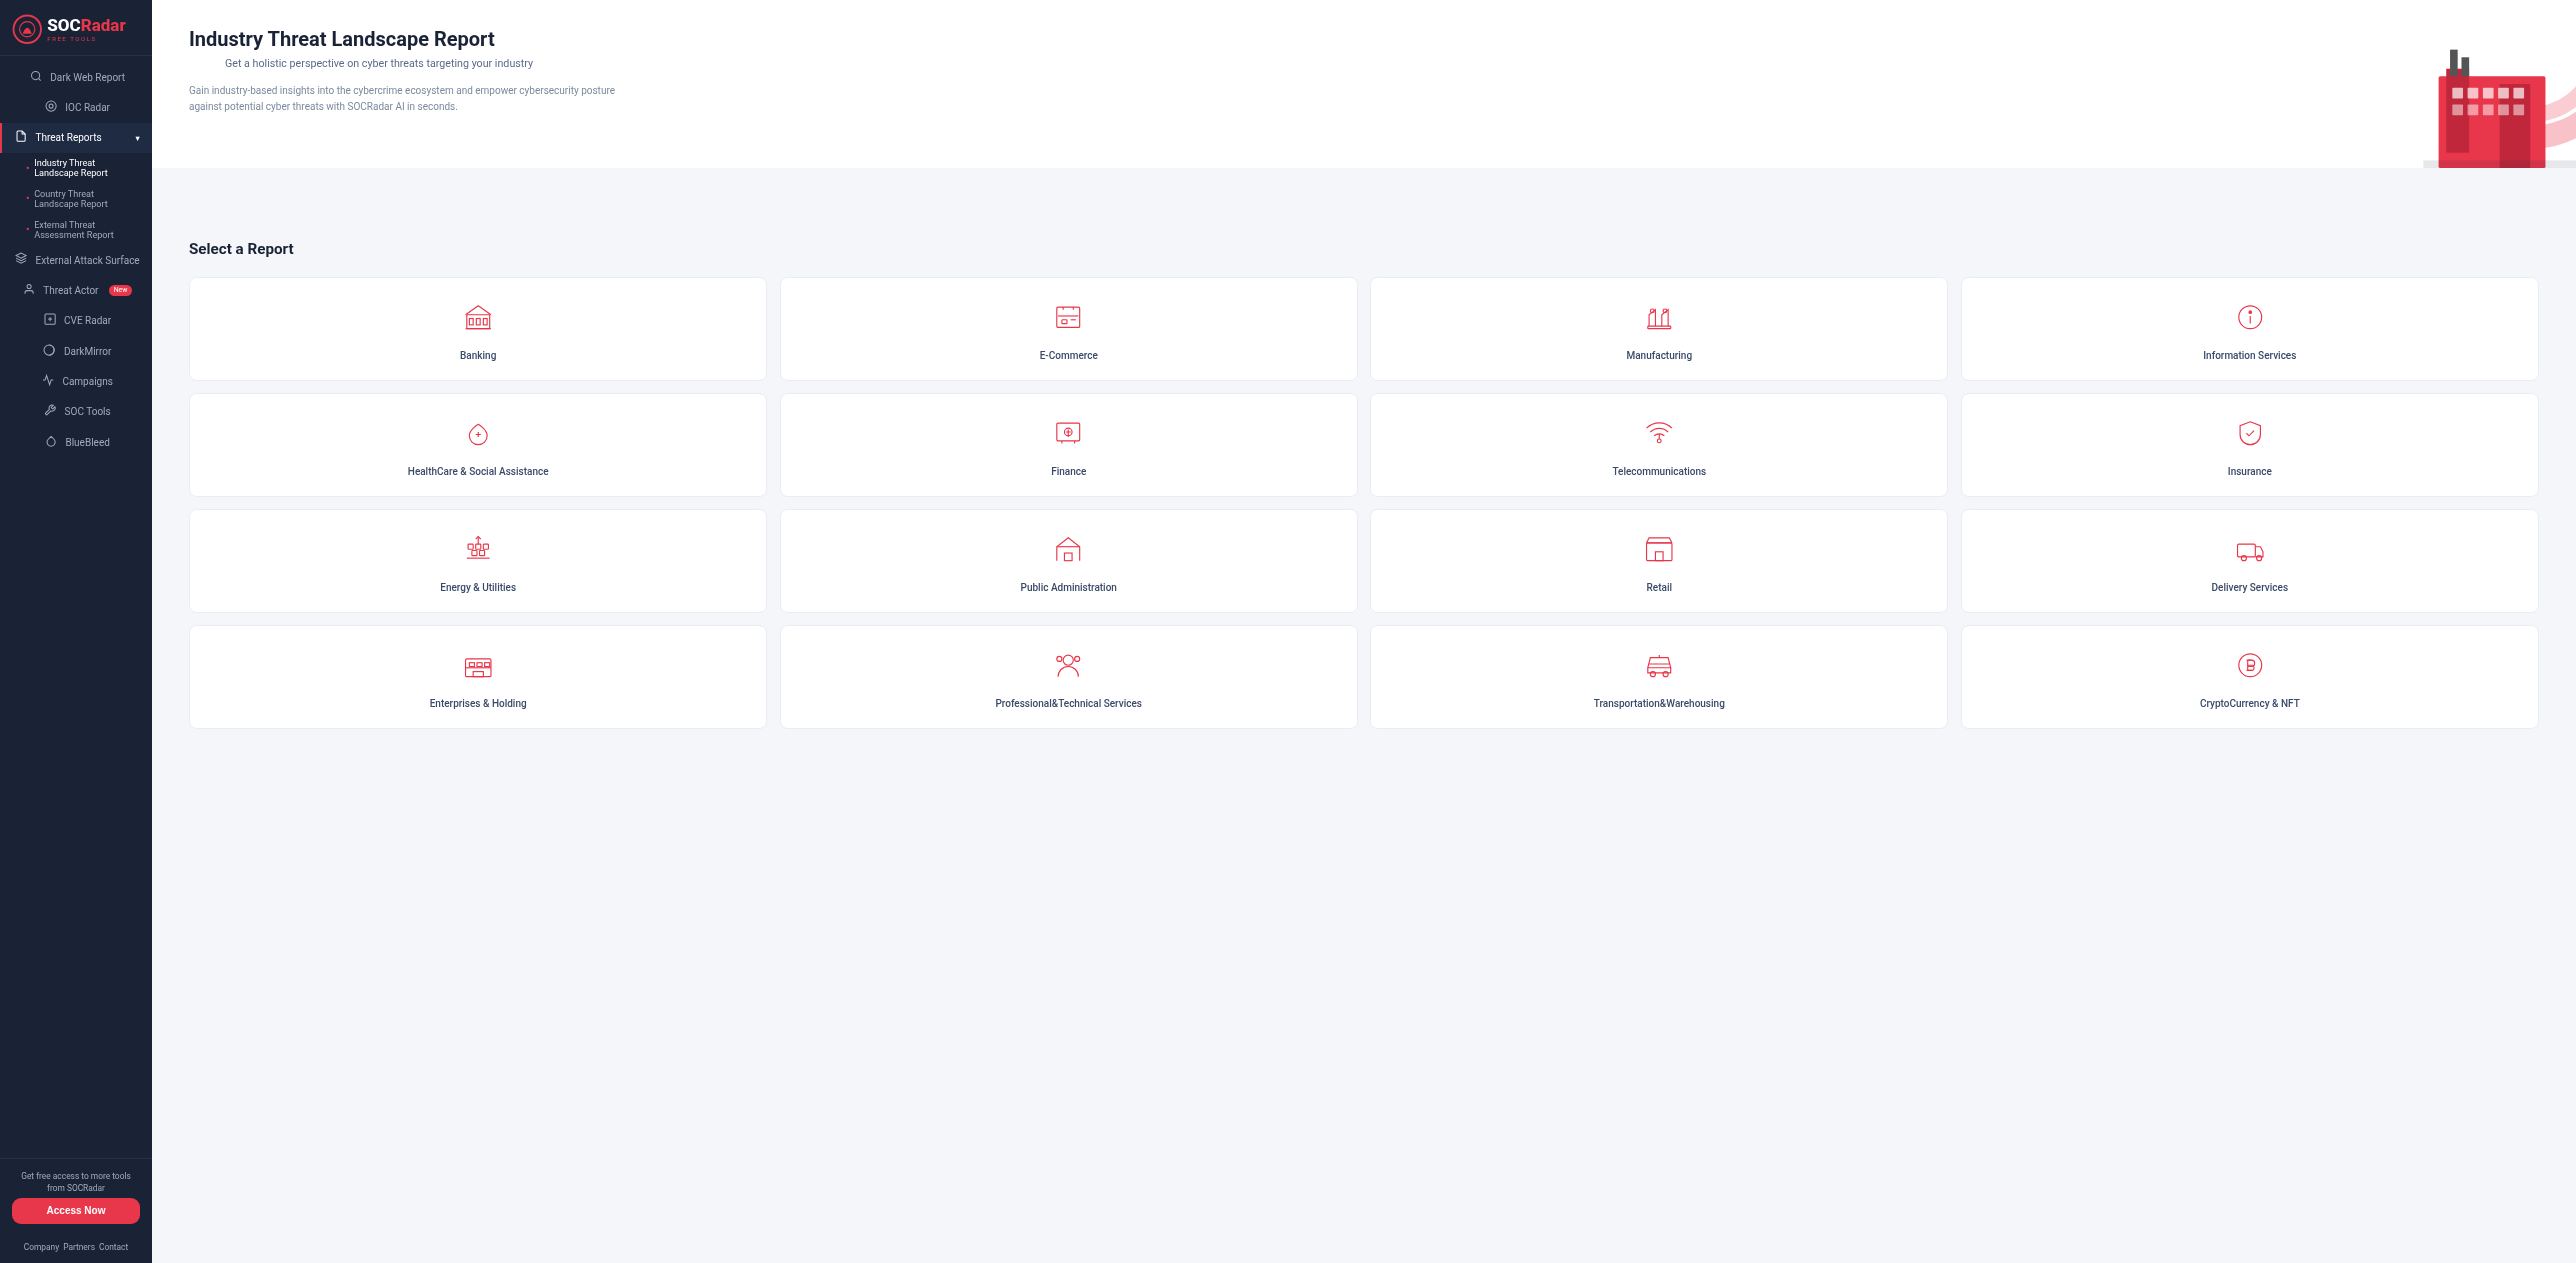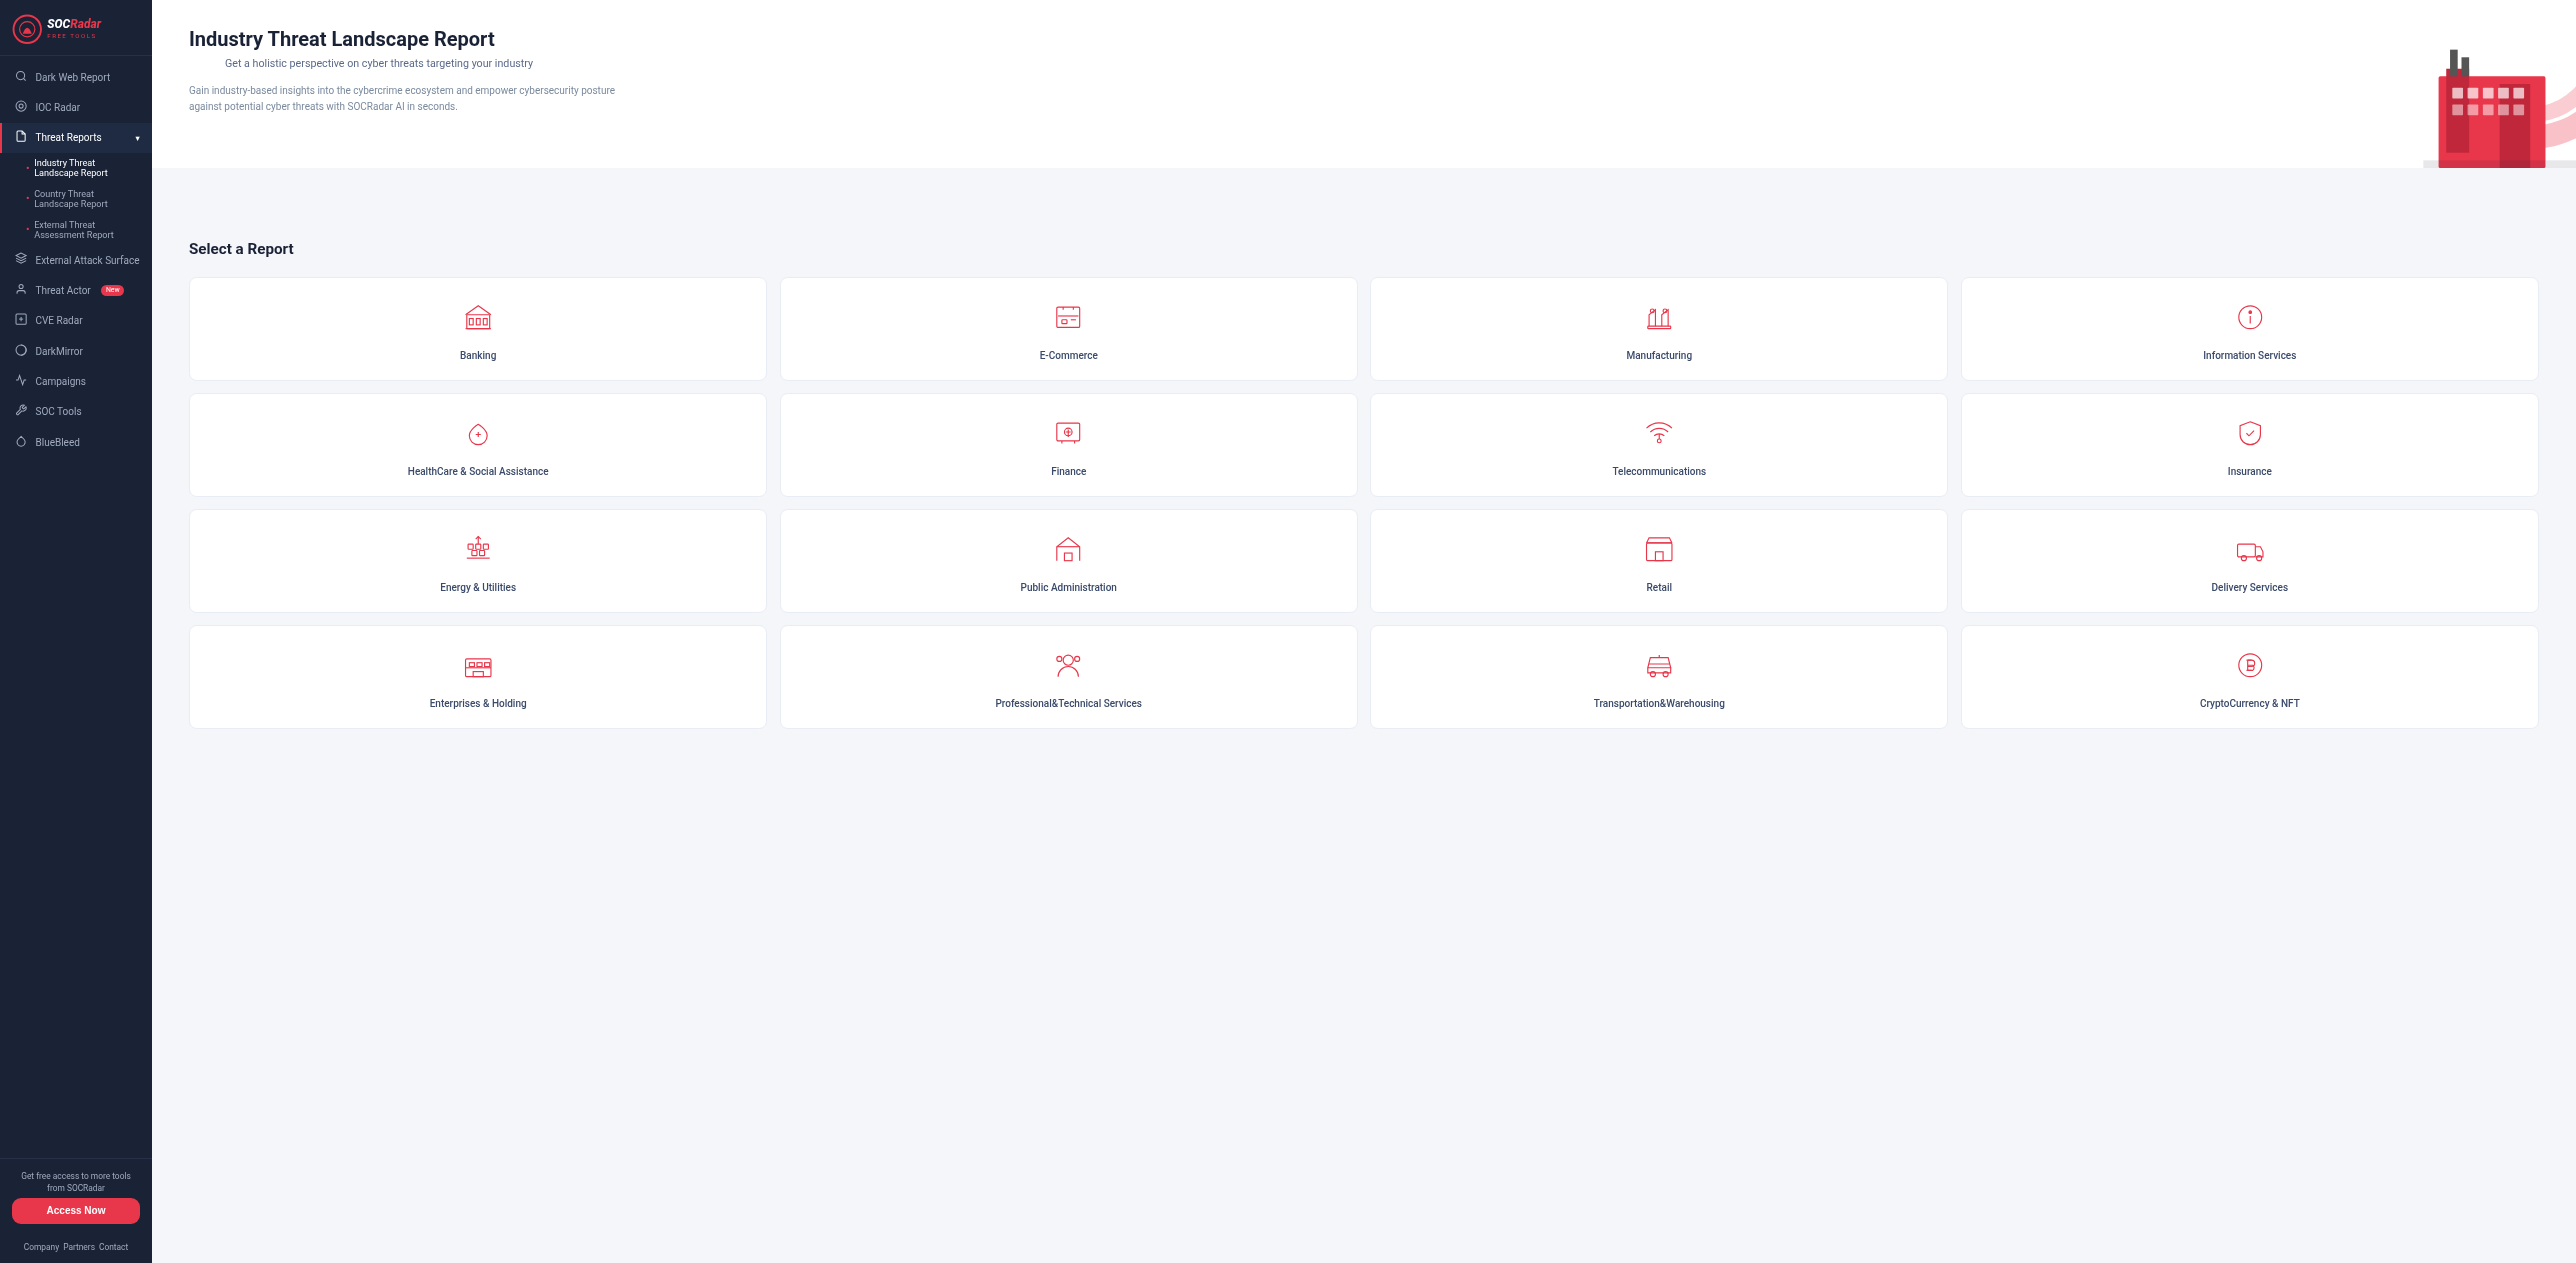--- a/index.html
+++ b/index.html
@@ -36,20 +36,21 @@
       display: flex;
       align-items: center;
       gap: 7.6px;
       padding: 7.6px 12.2px;
       color: #a0abbe;
       font-size: 10px;
       cursor: pointer;
       transition: background 0.15s;
       border-left: 2.3px solid transparent;
       position: relative;
+      justify-content: center;
     }
     .nav-item.active { color: #fff; background: #1e2b42; border-left: 2.3px solid #e8364a; }
     .nav-item .nav-icon { font-size: 11.4px; width: 13.7px; text-align: center; }
     .nav-badge {
       background: #e8364a;
       color: #fff;
       font-size: 6.9px;
       padding: 1.5px 4.6px;
       border-radius: 7.6px;
       margin-left: 3px;
@@ -194,21 +195,21 @@
     <div class="logo-wrap">
       <div style="position:relative;width:30.5px;height:30.5px;flex-shrink:0;">
         <svg viewBox="0 0 40 40" width="30.5" height="30.5">
           <circle cx="20" cy="20" r="18" fill="none" stroke="#e8364a" stroke-width="2.5"></circle>
           <circle cx="20" cy="20" r="10" fill="none" stroke="#e8364a" stroke-width="1.5"></circle>
           <path d="M14 26 Q20 10 26 26" fill="#e8364a"></path>
           <circle cx="20" cy="22" r="2.5" fill="#e8364a"></circle>
         </svg>
       </div>
       <div>
-        <div style="font-size:12px;font-weight:800;color:#fff;line-height:1.1;font-style:italic;">
+        <div style="font-size:17px;font-weight:800;color:#fff;line-height:1.1;">
           <span style="color:#fff;">SOC</span><span style="color:#e8364a;">Radar</span>
         </div>
         <div style="font-size:6.1px;color:#e8364a;letter-spacing:1.5px;margin-top:0.8px;">FREE TOOLS</div>
       </div>
     </div>
   </div>
 
   <div class="sidebar-nav">
     <div class="nav-item">
       <span class="nav-icon">

